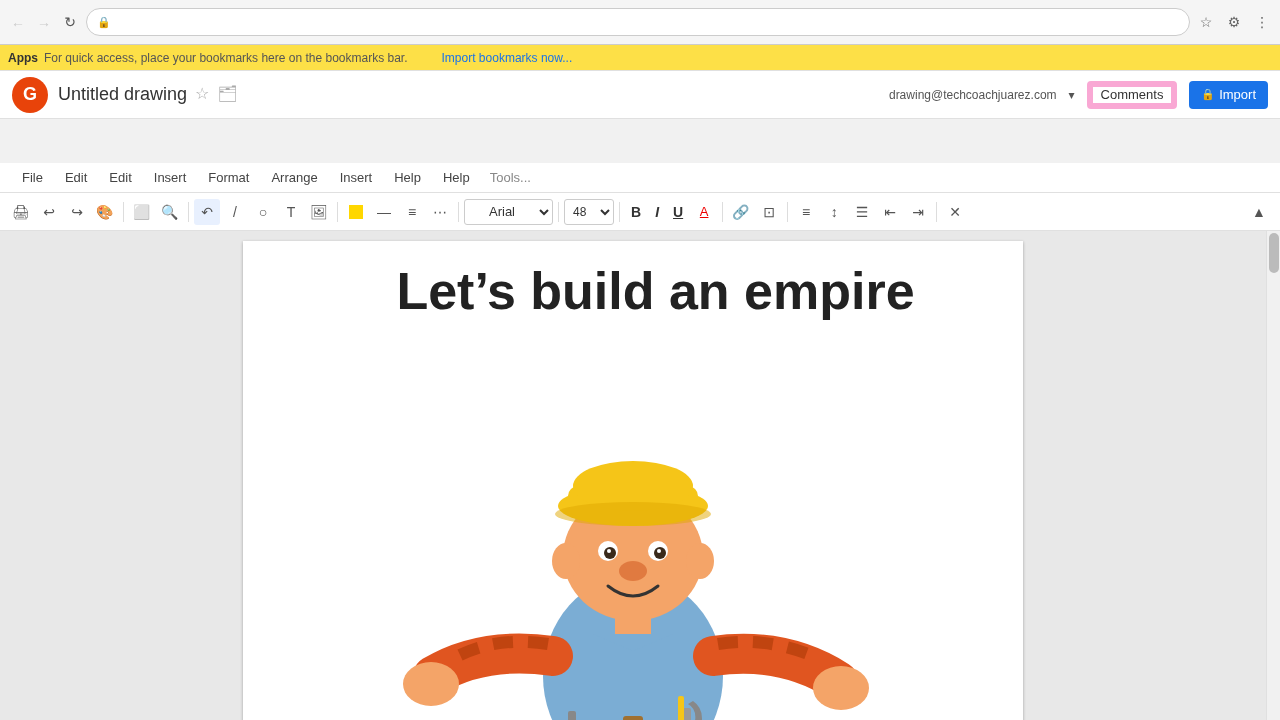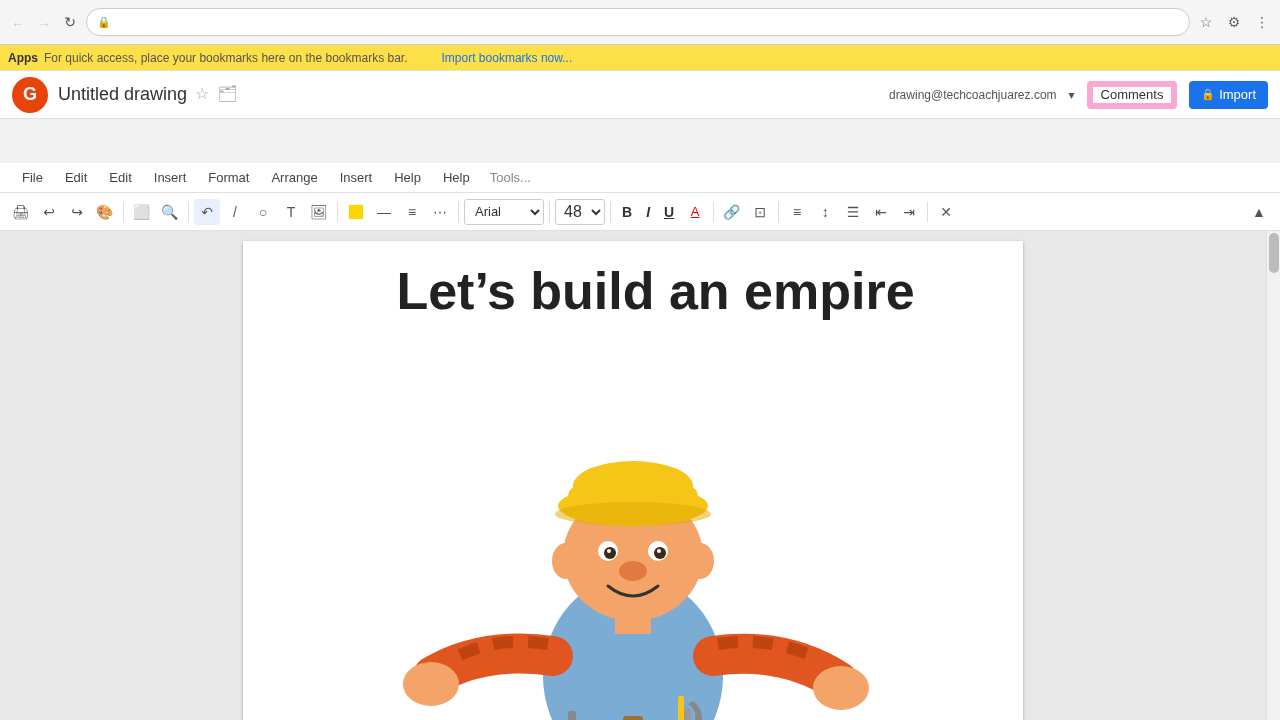--- a/index.html
+++ b/index.html
@@ -125,29 +125,29 @@
     }
     .tool-btn {
       width: 26px; height: 26px;
       border: none; background: none;
       display: flex; align-items: center; justify-content: center;
       cursor: pointer; border-radius: 3px; font-size: 14px; color: #555;
     }
     .tool-btn.active { background: #e8f0fe; }
     .tool-separator { width: 1px; height: 20px; background: #ddd; margin: 0 3px; }
     .font-select {
-      height: 26px; padding: 0 6px;
+      height: 26px; padding: 0 20px;
       border: 1px solid #ccc; border-radius: 3px;
       font-size: 13px; color: #333; background: white;
       cursor: pointer; min-width: 80px;
     }
     .font-size-select {
       height: 26px; width: 50px; padding: 0 4px;
       border: 1px solid #ccc; border-radius: 3px;
-      font-size: 16px; color: #333; background: white;
+      font-size: 12px; color: #333; background: white;
       cursor: pointer;
     }
     .tool-btn-text {
       height: 26px; padding: 0 6px;
       border: none; background: none;
       font-size: 14px; font-weight: bold; cursor: pointer; color: #333;
       border-radius: 3px;
     }
     .tool-btn-text.bold-btn { font-weight: bold; }
     .tool-btn-text.italic-btn { font-style: italic; }

